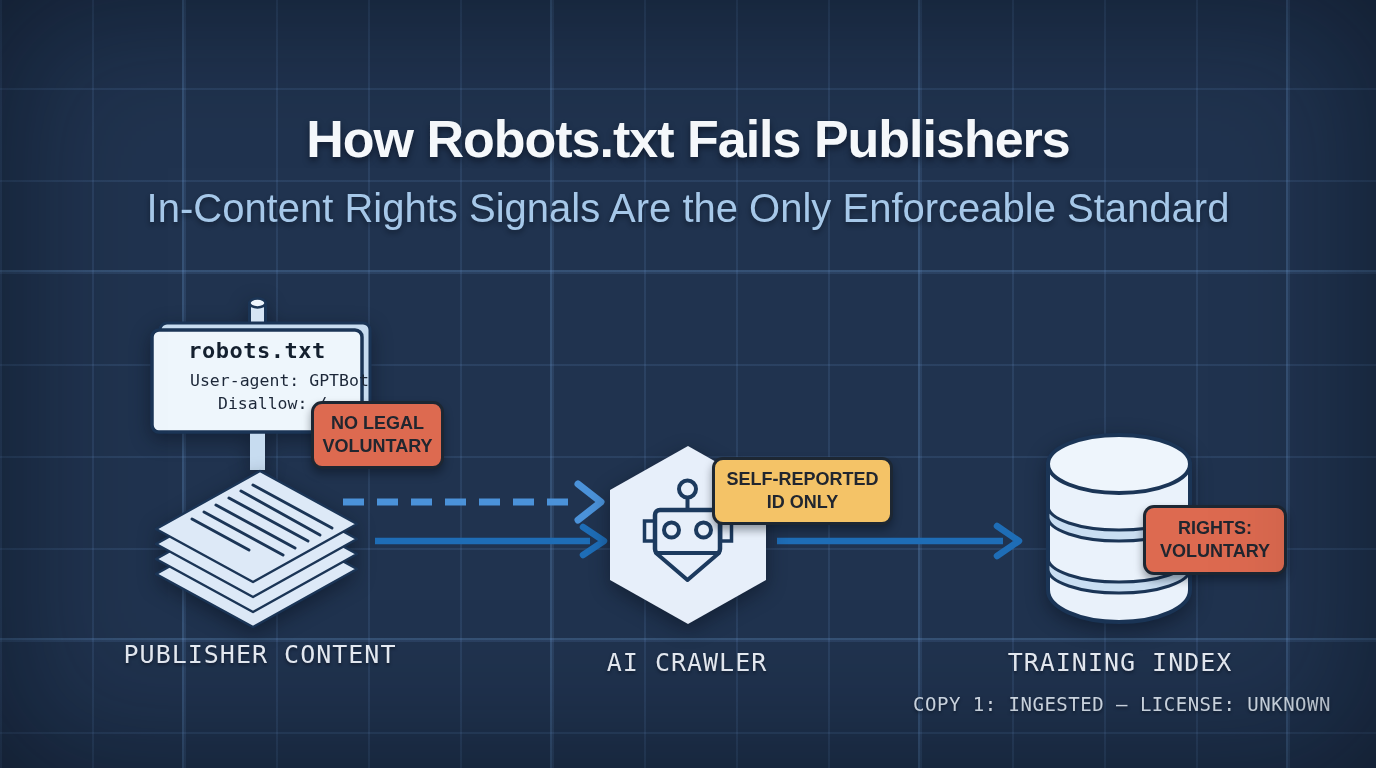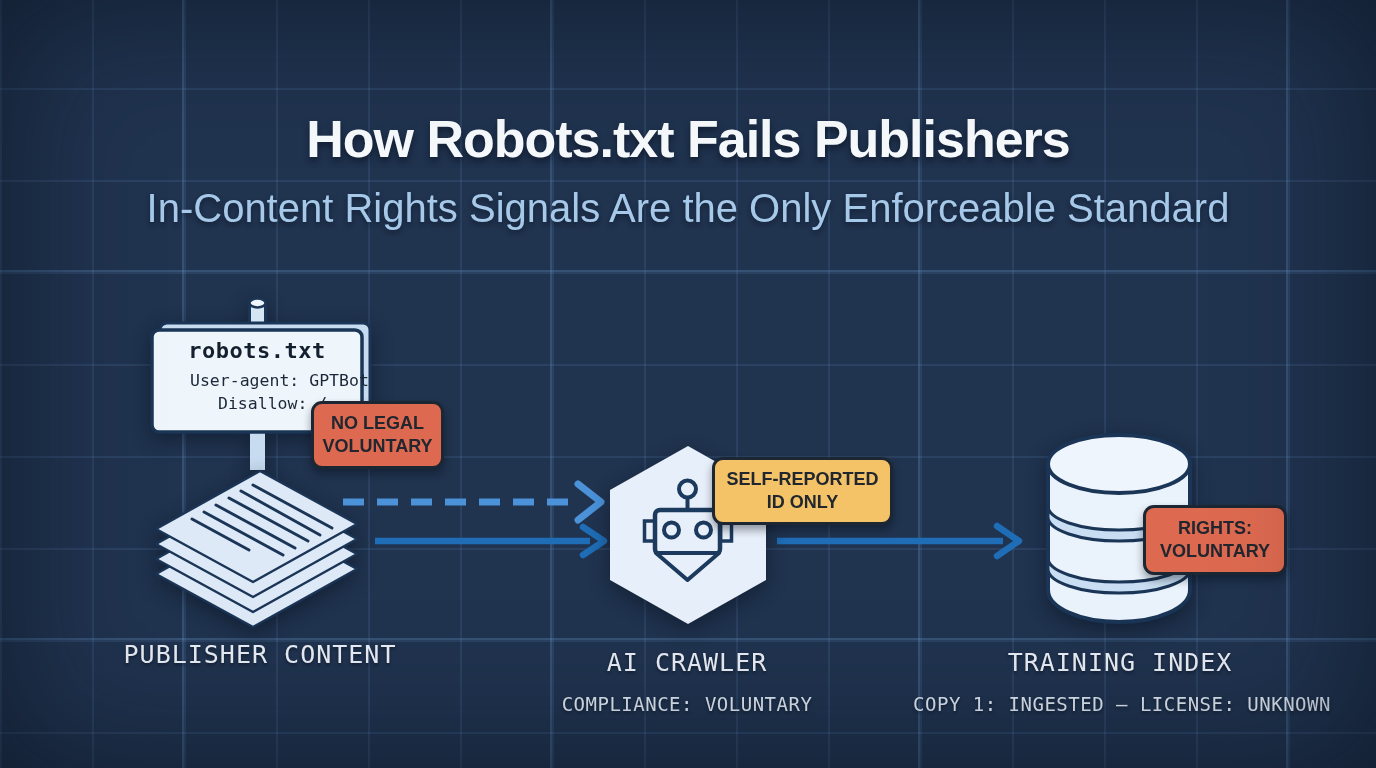--- a/index.html
+++ b/index.html
@@ -153,16 +153,15 @@
     <span>ID ONLY</span>
   </div>
   <div class="badge badge-danger badge-rights">
     <span>RIGHTS:</span>
     <span>VOLUNTARY</span>
   </div>
 
   <div class="node-label mono label-publisher">PUBLISHER CONTENT</div>
   <div class="node-label mono label-crawler">AI CRAWLER</div>
   <div class="node-label mono label-index">TRAINING INDEX</div>
-  <div class="node-status mono status-crawler">COMPLIANCE: VOLUNTARY</div>
   <div class="node-status mono status-index">COPY 1: INGESTED — LICENSE: UNKNOWN</div>
 
 </div>
 
 </body></html>

